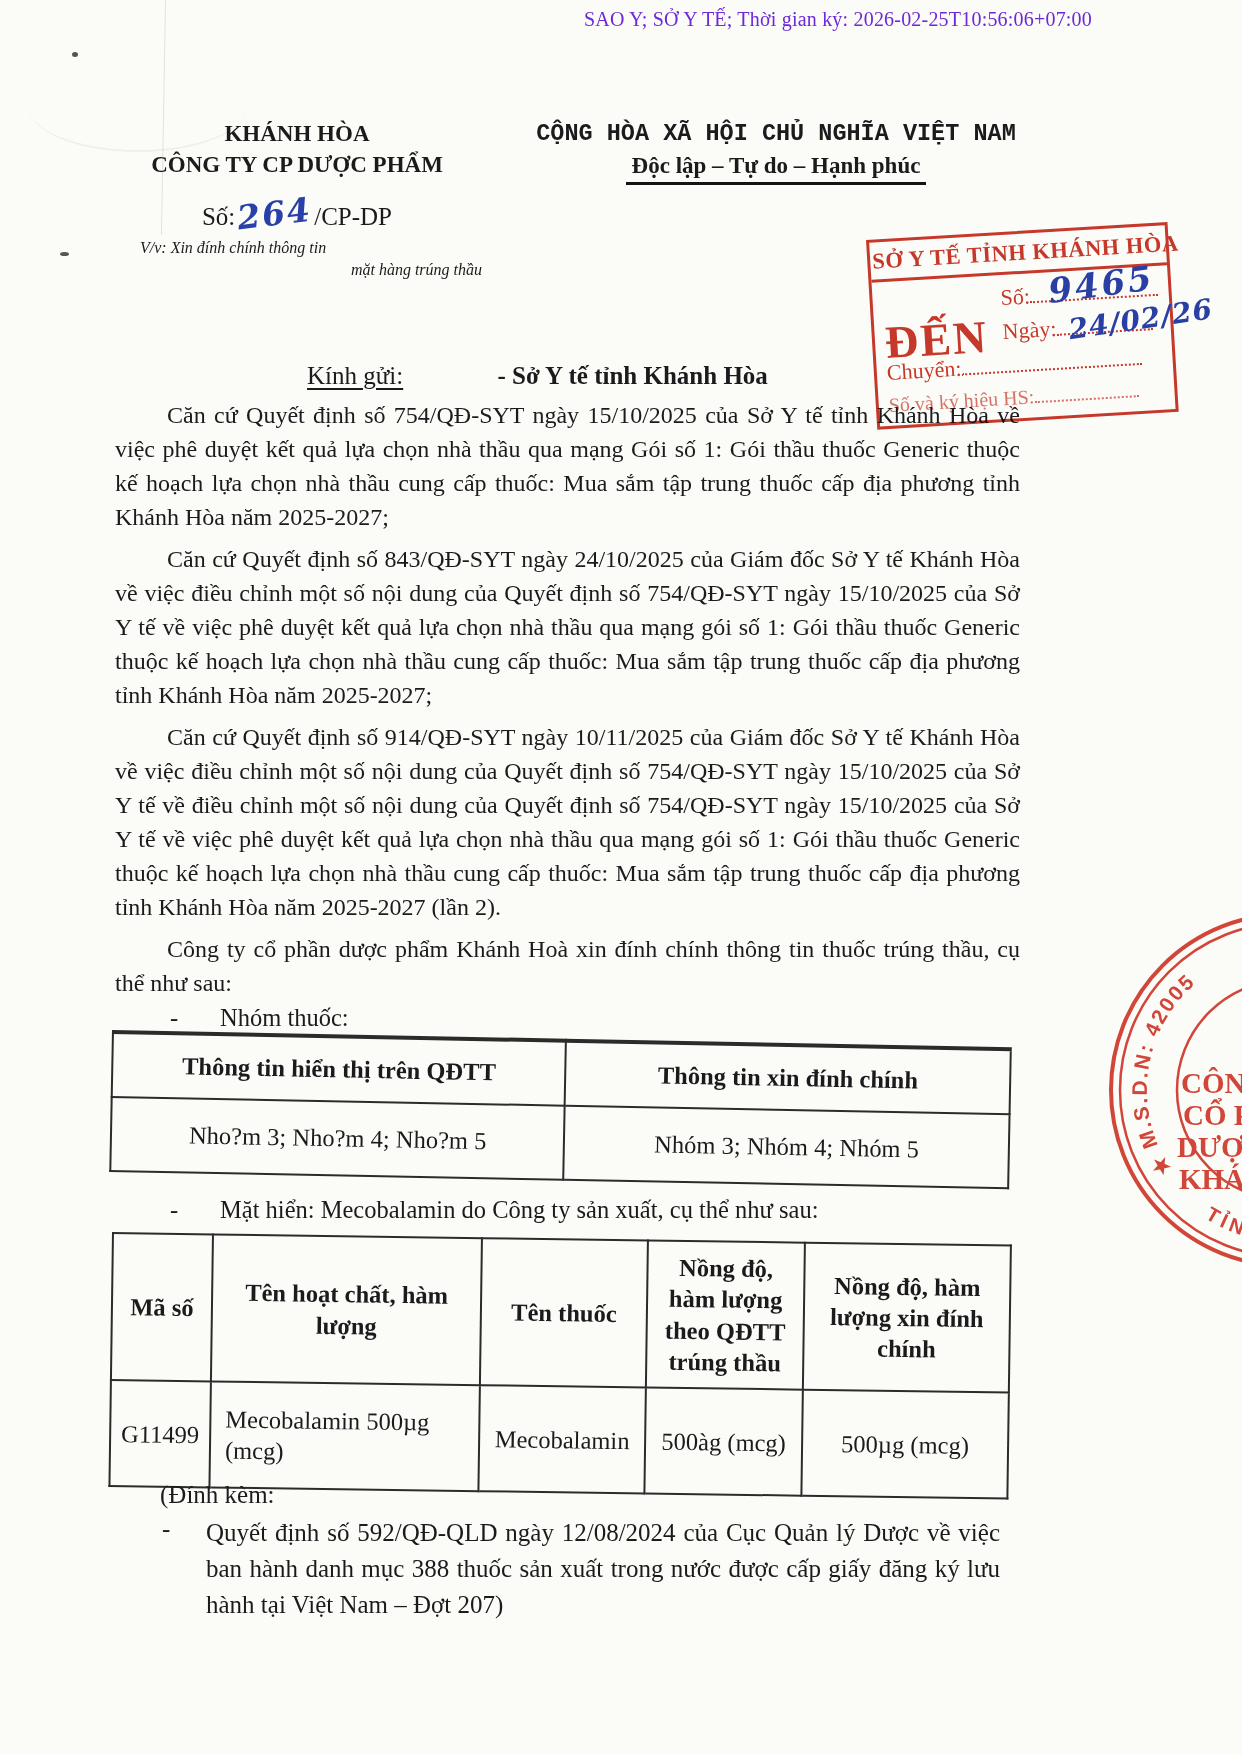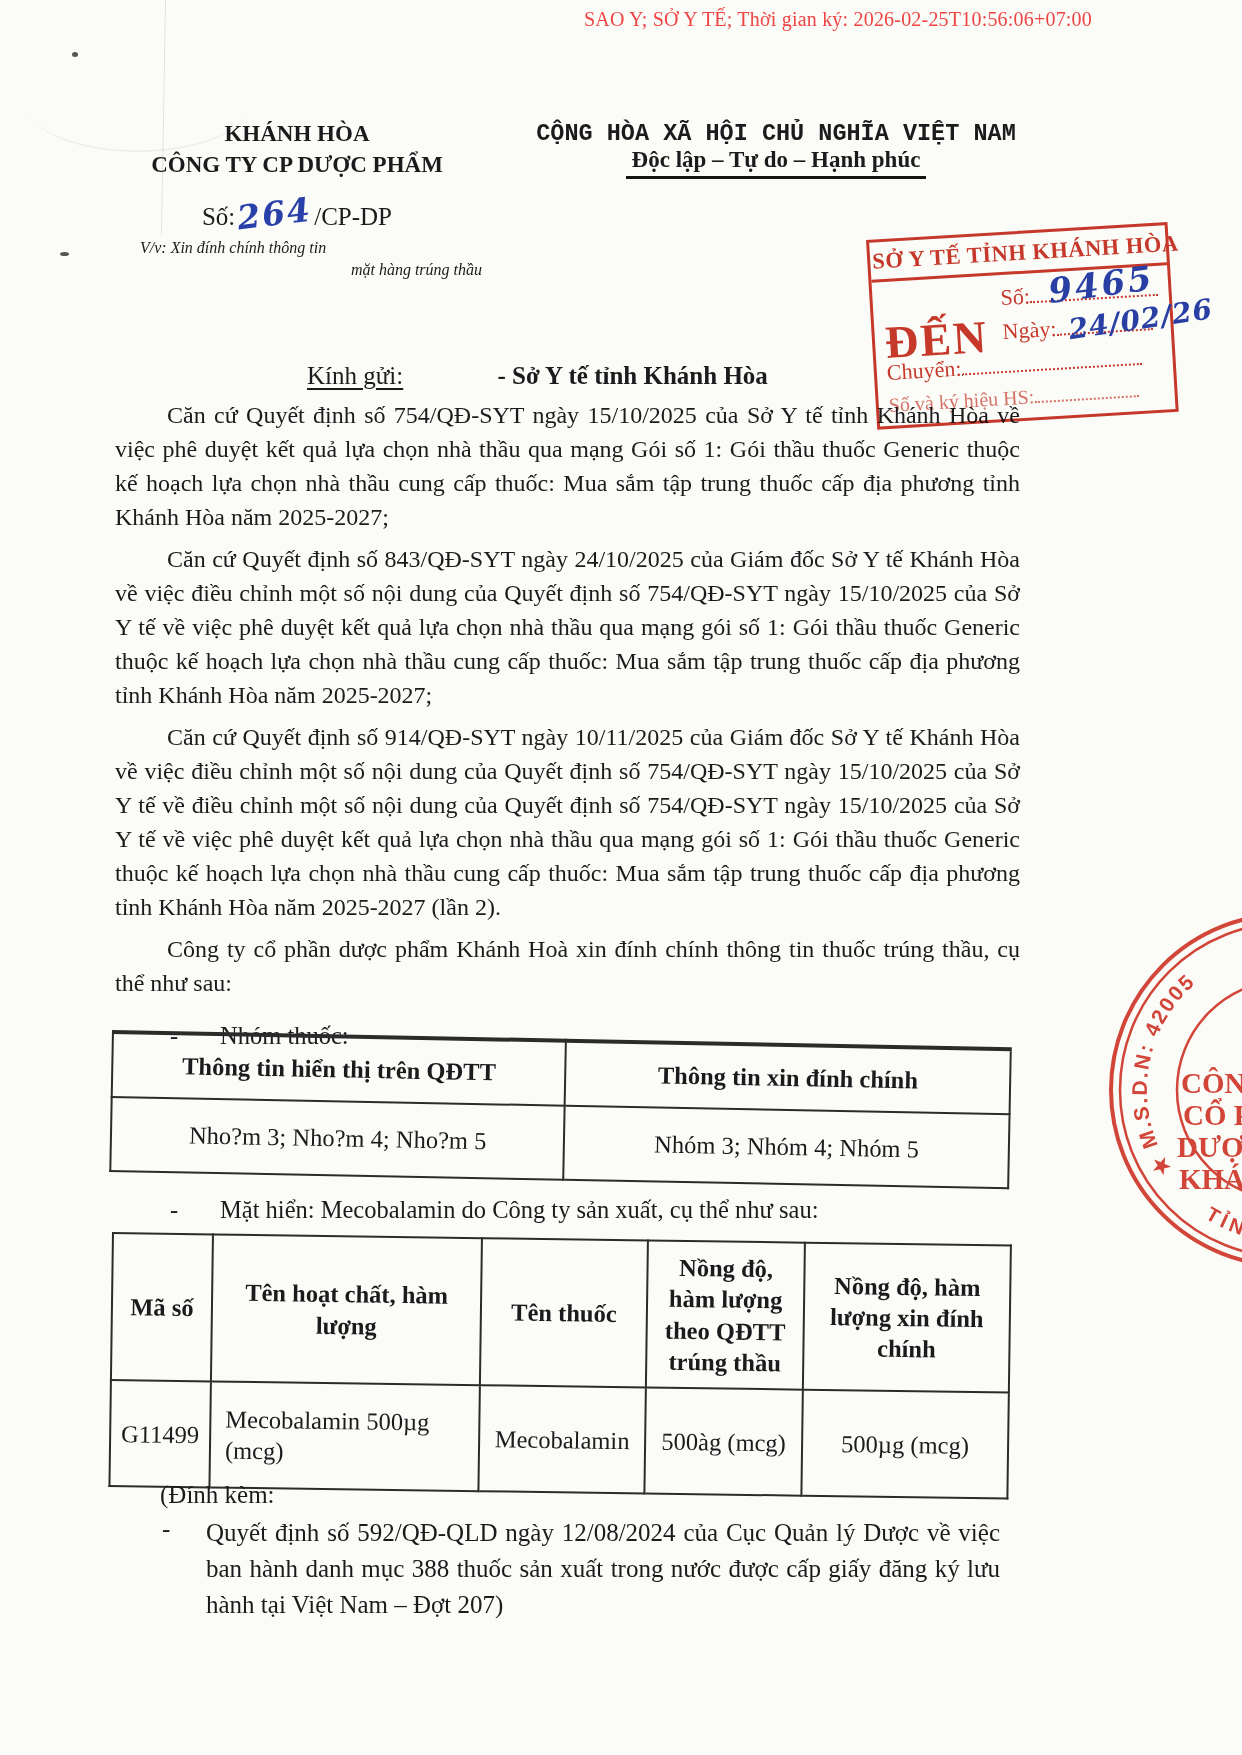--- a/index.html
+++ b/index.html
@@ -9,40 +9,40 @@
     width:1242px;height:1755px;
     margin:0 auto;
     background:#fbfbf8;
     overflow:hidden;
     font-family:"Liberation Serif","DejaVu Serif",serif;
     color:#1b1b1d;
   }
   
   .cert-line{
     position:absolute;top:8px;right:150px;
-    font-size:20px;letter-spacing:.2px;color:#ef4444;
+    font-size:20px;letter-spacing:.2px;color:#6d28d9;
     white-space:nowrap;
     margin-left:35px;
   }
   
   .speck{position:absolute;background:#555;border-radius:50%;}
   .speck.s1{left:72px;top:52px;width:6px;height:5px;}
   .speck.s2{left:60px;top:252px;width:9px;height:4px;}
   .crease{position:absolute;left:163px;top:0;width:1px;height:235px;background:rgba(0,0,0,.10);transform:rotate(1deg);}
   .curl{position:absolute;left:28px;top:60px;width:220px;height:90px;border:0;border-bottom:2px solid rgba(0,0,0,.05);border-radius:50%;}
   
   .lh-left{position:absolute;left:112px;top:118px;width:370px;text-align:center;}
   .lh-left .co-name{font-weight:bold;font-size:23px;line-height:1.35;}
   .lh-left .so-line{margin-top:14px;font-size:25px;}
   .hand{color:#2940a8;font-style:italic;font-weight:bold;font-family:"DejaVu Serif",serif;}
   .hand.num264{display:inline-block;font-size:33px;transform:rotate(-7deg);letter-spacing:2px;margin:0 2px;}
   .lh-left .subj{margin-top:4px;font-style:italic;font-size:16px;line-height:1.35;text-align:left;padding-left:28px;}
   .lh-right{position:absolute;left:496px;top:120px;width:560px;text-align:center;}
   .lh-right .motto1{font-weight:bold;font-size:23.5px;white-space:nowrap;font-family:Liberation Mono, monospace;}
-  .lh-right .motto2{display:inline-block;font-weight:bold;font-size:23px;margin-top:0;padding:0 6px 3px 6px;border-bottom:3px solid #141414;white-space:nowrap;}
+  .lh-right .motto2{display:inline-block;font-weight:bold;font-size:23px;margin-top:6px;padding:0 6px 3px 6px;border-bottom:3px solid #141414;white-space:nowrap;}
   .lh-right .date-line{margin-top:18px;font-style:italic;font-size:23.5px;white-space:nowrap;}
   .lh-right .date-line .gap1{margin-left:58px;}
   .lh-right .date-line .gap2{margin-left:48px;}
   
   .den-stamp{
     position:absolute;left:866px;top:240px;width:296px;
     border:3px solid #c93a2b;color:#c93a2b;
     transform:rotate(-3.4deg);transform-origin:left top;
     mix-blend-mode:multiply;background:transparent;
   }
@@ -62,21 +62,21 @@
   .salutation .rcpt{font-weight:bold;margin-left:88px;}
   
   .body-text{position:absolute;left:115px;top:398px;width:905px;}
   .body-text p{
     margin:0 0 8px 0;font-size:24px;line-height:34px;
     text-align:justify;text-indent:52px;
   }
   
   .bullet{position:absolute;font-size:24.5px;white-space:nowrap;}
   .bullet .dash{display:inline-block;width:50px;padding-left:2px;}
-  .b1{left:168px;top:1004px;margin-top:18px;}
+  .b1{left:168px;top:1004px;}
   .b2{left:168px;top:1196px;}
   
   table{border-collapse:collapse;width:100%;}
   .tblwrap1{position:absolute;left:112px;top:1030px;width:900px;transform:rotate(1.1deg);transform-origin:left top;}
   .tblwrap2{position:absolute;left:112px;top:1232px;width:900px;transform:rotate(.8deg);transform-origin:left top;}
   td,th{border:2.5px solid #2b2b2b;font-size:24.5px;padding:8px 10px;text-align:center;vertical-align:middle;}
   .tblwrap1 table{border-top:4px solid #2b2b2b;}
   .tblwrap1 th{font-weight:bold;height:46px;}
   .tblwrap1 td{height:56px;}
   .tblwrap2 th{font-weight:bold;line-height:1.28;padding:10px 6px;}

